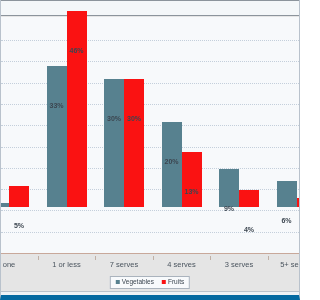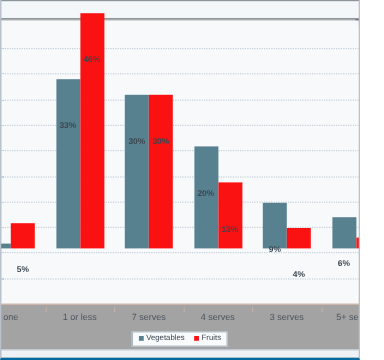--- a/index.html
+++ b/index.html
@@ -12,24 +12,24 @@
     overflow: hidden;
     background: #ffffff;
     font-family: "Liberation Sans", sans-serif;
   }
 
   #frame {
     position: relative;
     width: 300px;
     height: 300px;
     box-sizing: border-box;
-    background: #a3a3a3;
+    background: #e5e5e5;
     border-left: 1px solid #b9c2cc;
     border-right: 1px solid #b9c2cc;
-    border-bottom: 2px solid #0369a1;
+    border-bottom: 5px solid #0369a1;
     overflow: hidden;
   }
 
   
   #header-band {
     position: absolute;
     left: 0; top: 0;
     width: 300px;
     height: 16px;
     background: #f4f7f9;

